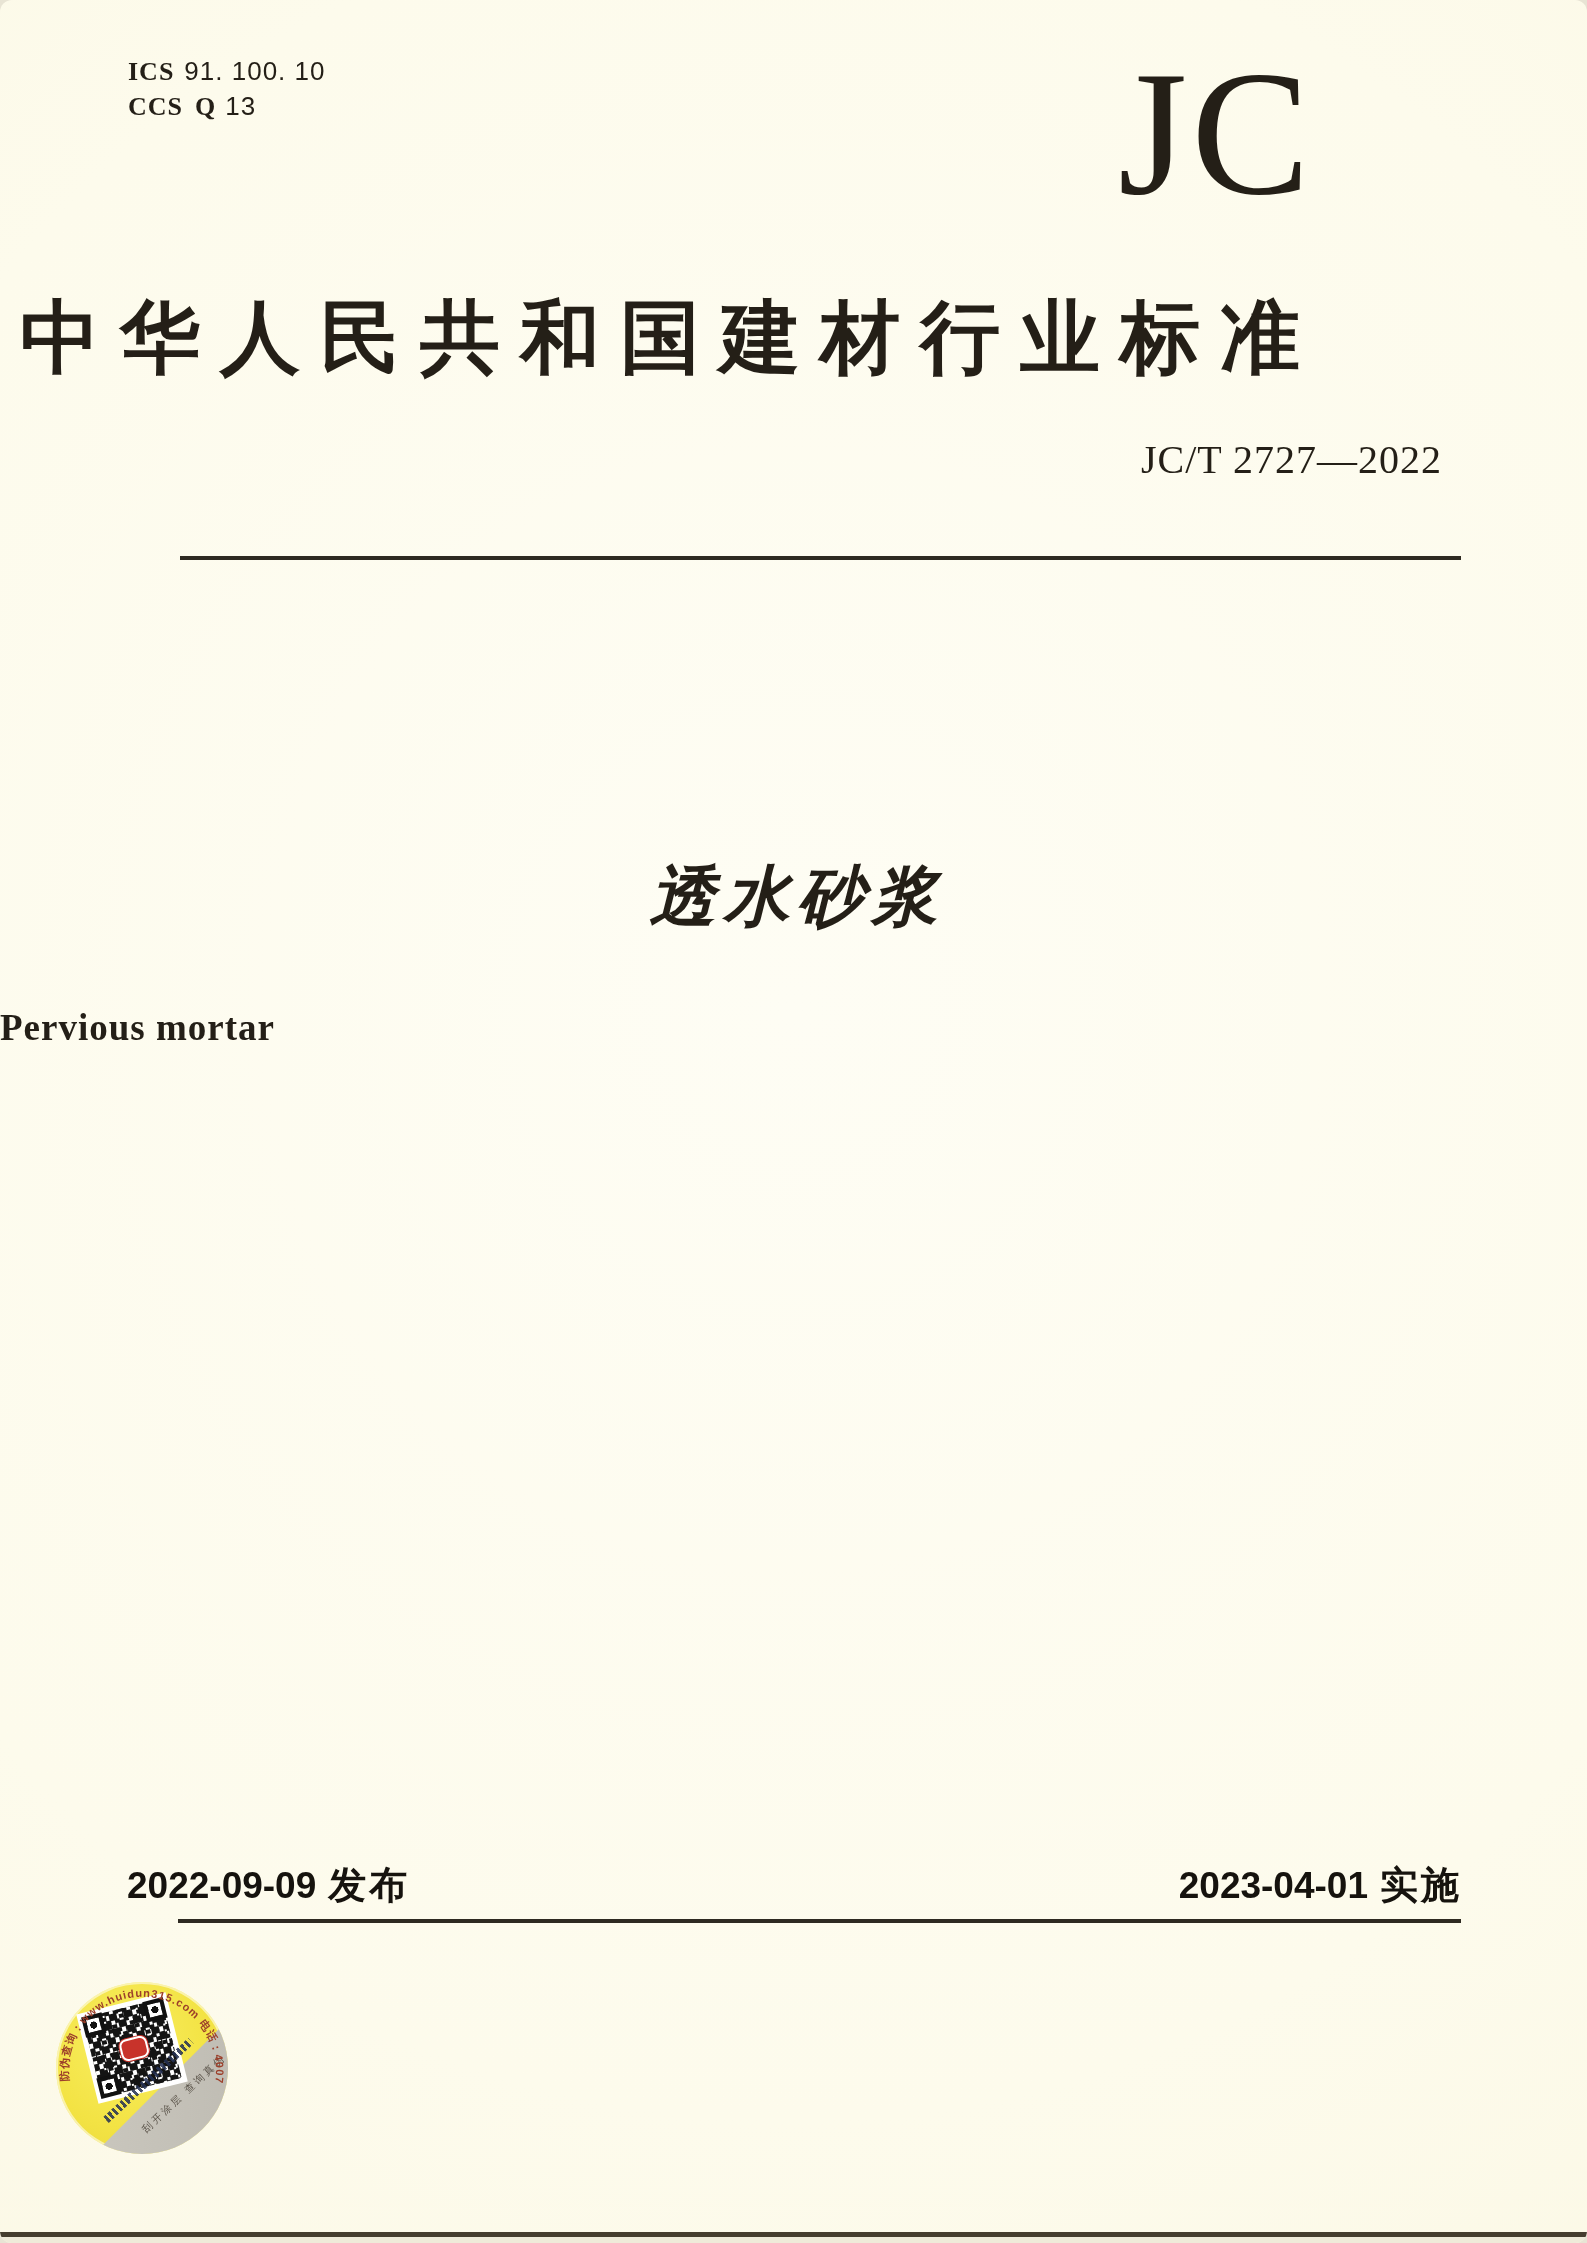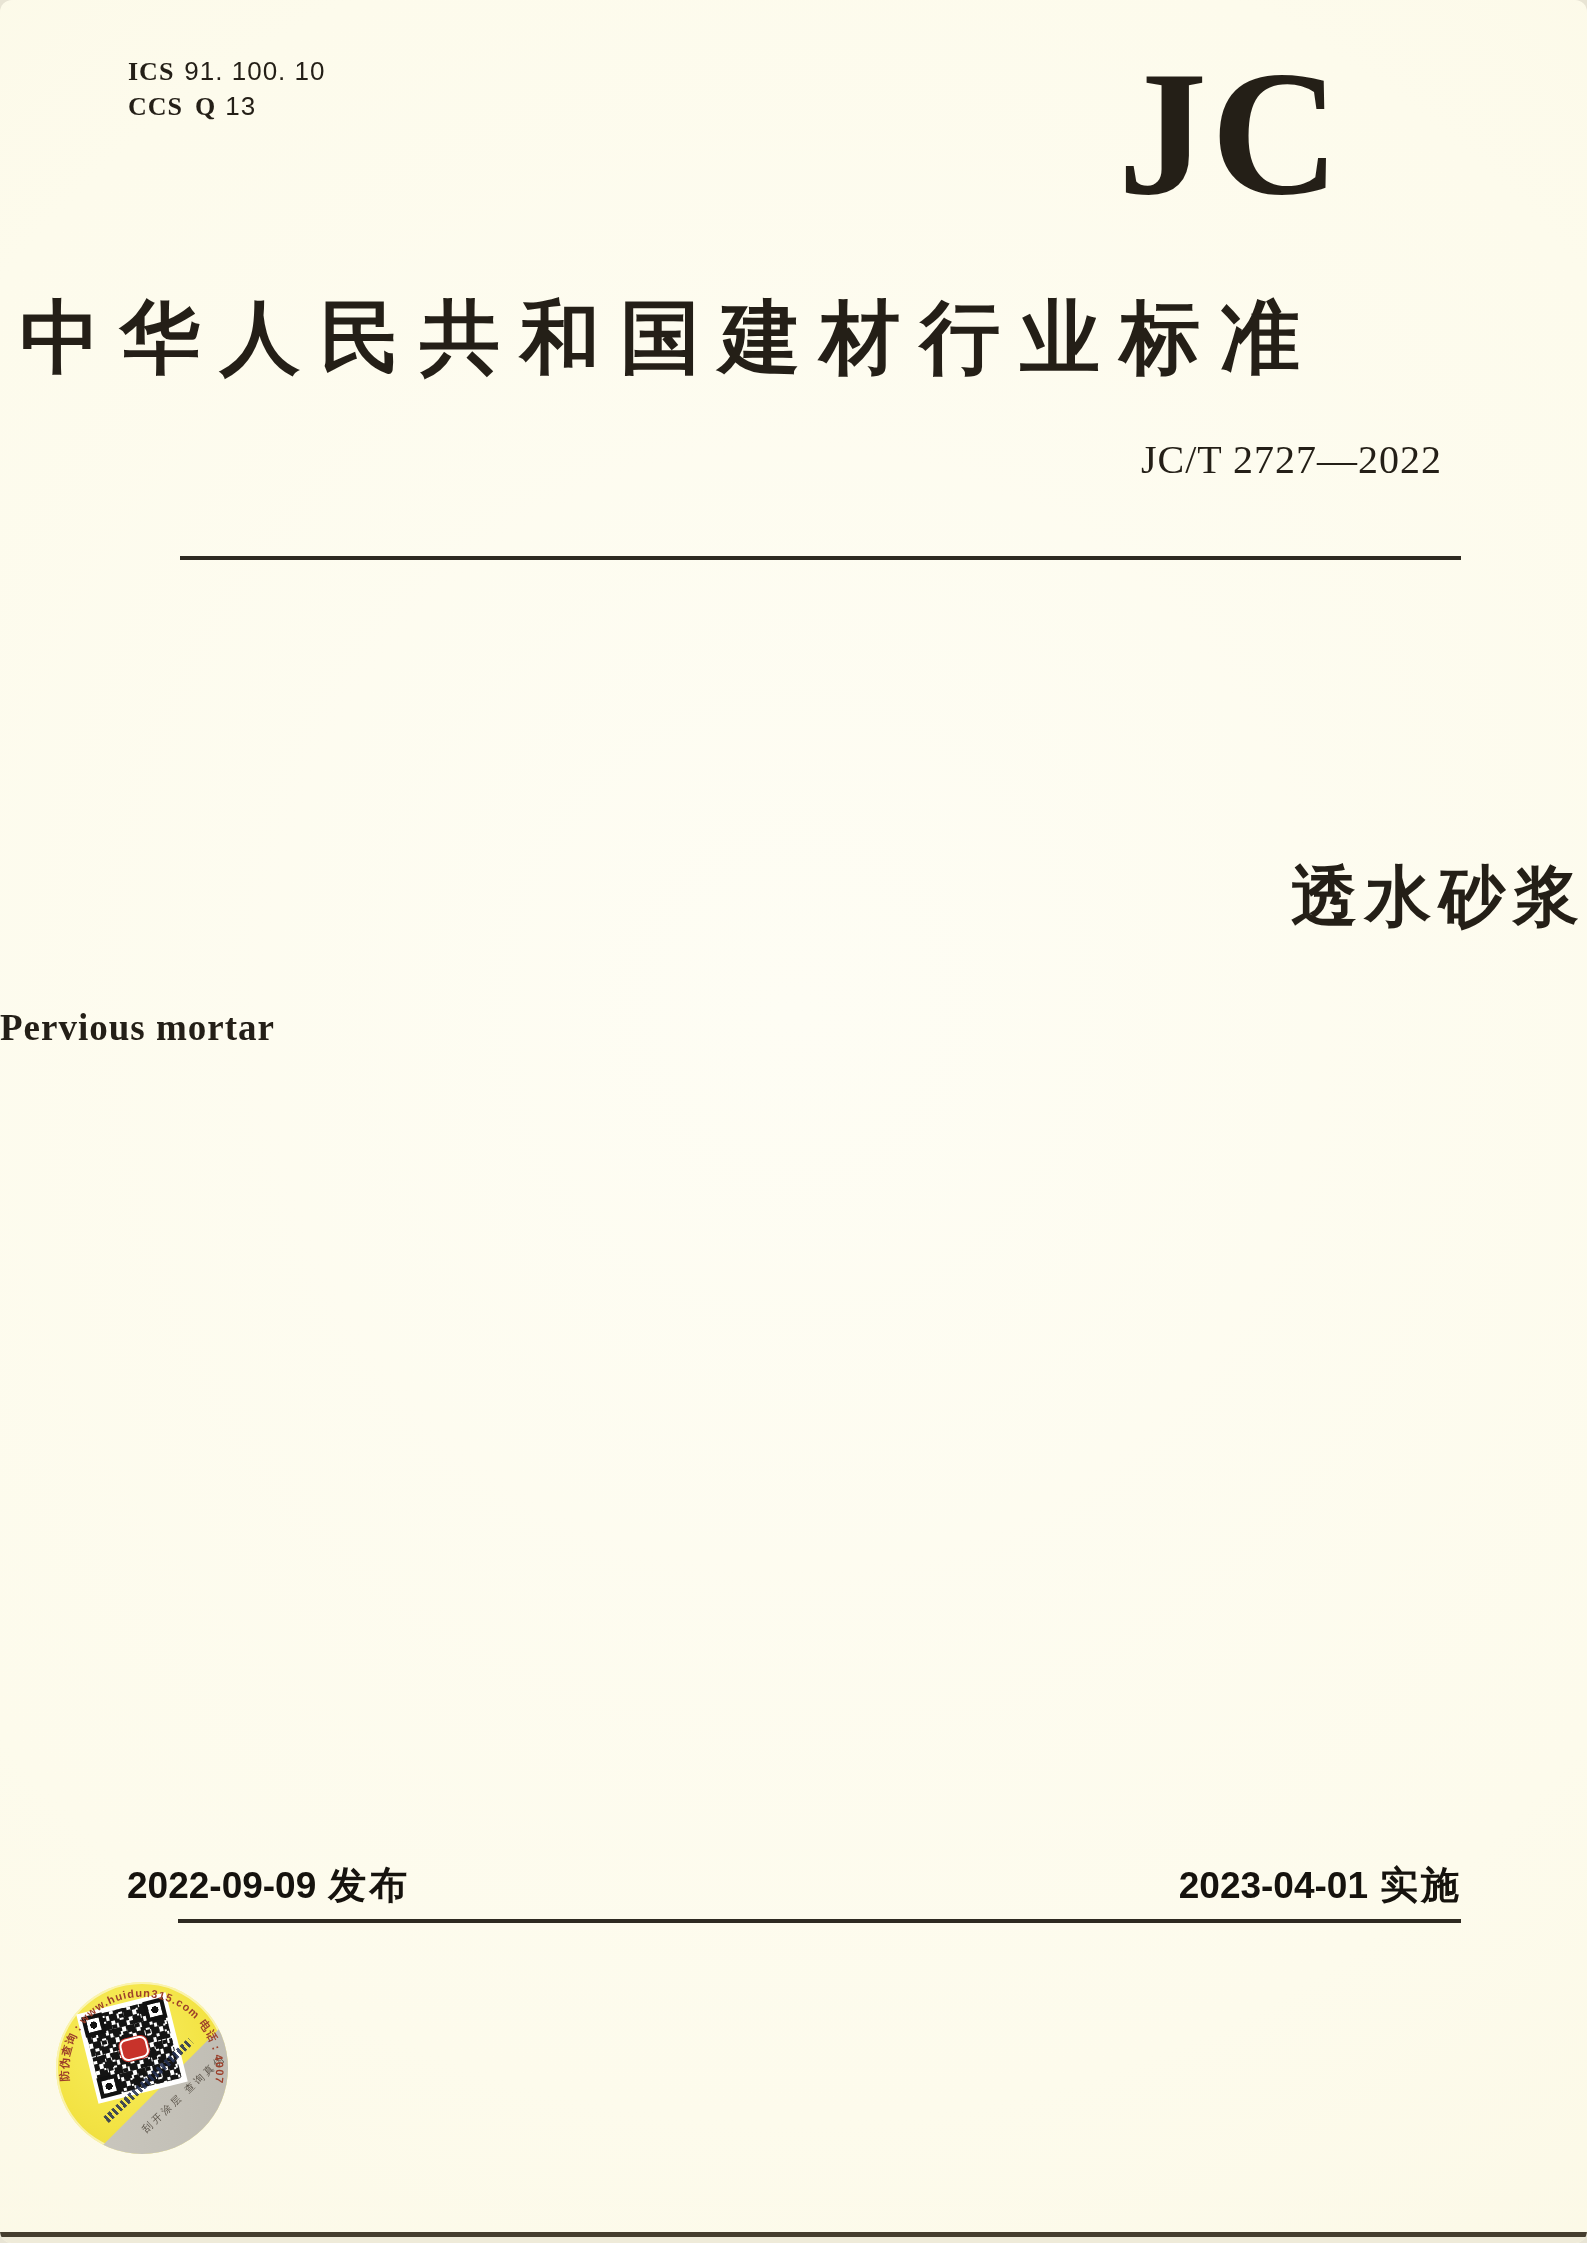--- a/index.html
+++ b/index.html
@@ -16,21 +16,21 @@
 
   
   .ics-block { position:absolute; left:128px; top:54px; line-height:1.32; font-size:26px; white-space:nowrap; }
   .ics-block .lbl { font-family:"Liberation Serif", serif; font-weight:bold; letter-spacing:1px; }
   .ics-block .val { font-family:"Liberation Sans", sans-serif; font-weight:normal; letter-spacing:1px; margin-left:10px; }
   .ics-block .qv  { font-family:"Liberation Serif", serif; font-weight:bold; margin-left:12px; }
 
   
   .jc-logo {
     position:absolute; left:1118px; top:28px;
-    font-family:"Liberation Serif", serif; font-weight:bold;
+    font-family:"Liberation Serif", serif; font-weight:normal;
     font-size:178px; line-height:1.18; letter-spacing:4px; color:#241f17;
   }
 
   
   .std-category {
     position:absolute; left:0; top:296px; width:100%;
     font-weight:bold; font-size:80px; line-height:1.05;
     letter-spacing:20px; padding-left:20px; box-sizing:border-box;
     white-space:nowrap;
   }
@@ -40,22 +40,22 @@
     font-weight:normal; font-size:40px; letter-spacing:1px; white-space:nowrap;
   }
 
   .rule { position:absolute; background:#2e2a21; height:4px; }
   .rule-top    { left:180px; width:1281px; top:556px; }
   .rule-bottom { left:178px; width:1283px; top:1919px; }
 
   
   .doc-title-cn {
     position:absolute; left:0; top:852px; width:100%;
-    text-align:right; font-weight:bold; font-size:66px;
-    letter-spacing:8px; padding-left:8px; box-sizing:border-box;
+    text-align:center; font-weight:bold; font-size:66px;
+    letter-spacing:8px; padding-left:8px; box-sizing:border-box;font-style:italic;
   }
   .doc-title-en {
     position:absolute; left:0; top:1006px; width:100%;
     text-align:left; font-weight:bold; font-size:37px; letter-spacing:1px;
   }
 
   
   .date { position:absolute; top:1860px; white-space:nowrap; color:#16130e; }
   .date .d { font-family:"Liberation Sans", sans-serif; font-weight:bold; font-size:37px; letter-spacing:0px; }
   .date .l { font-family:"Liberation Sans", sans-serif; font-weight:bold; font-size:38px; margin-left:12px; letter-spacing:3px; }

